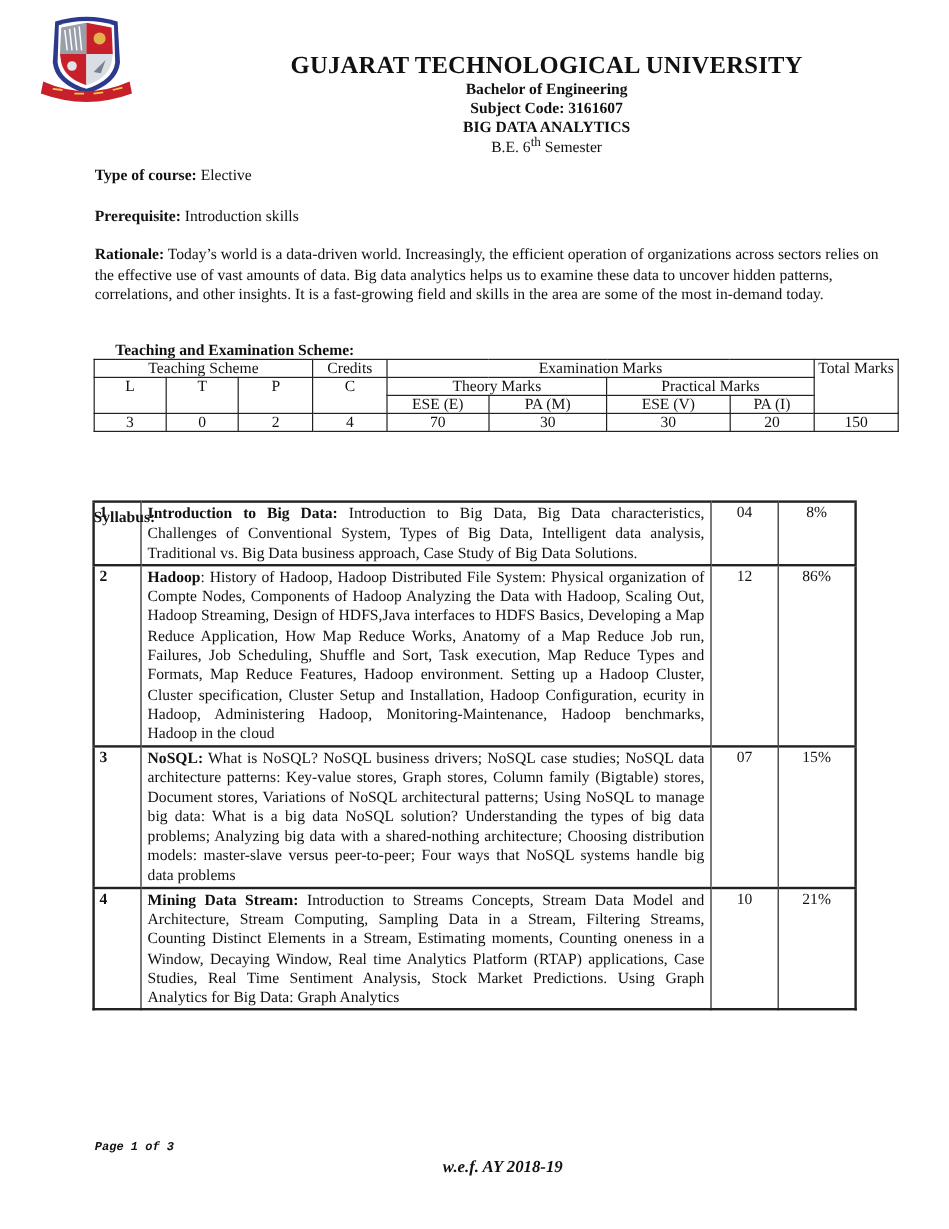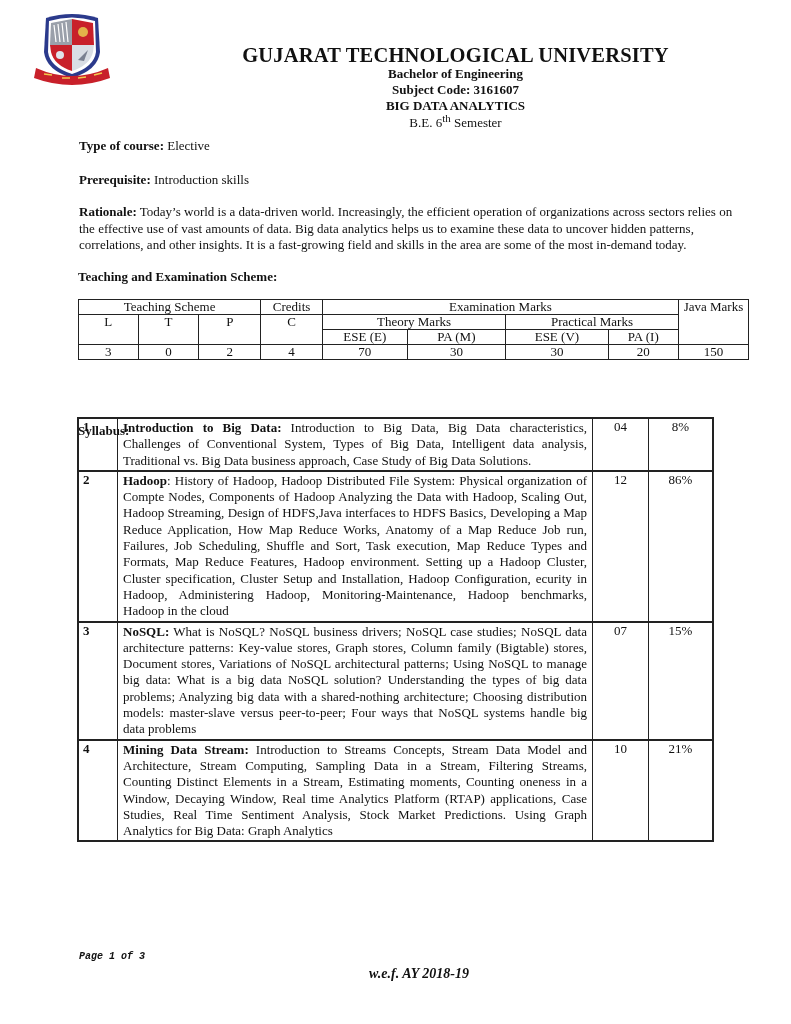--- a/index.html
+++ b/index.html
@@ -72,28 +72,28 @@
 <div class="meta" style="top:138px;">
   <b>Type of course:</b><span> Elective</span>
 </div>
 <div class="meta" style="top:172px;">
   <b>Prerequisite:</b><span> Introduction skills</span>
 </div>
 <div class="rationale">
   <b>Rationale:</b><span> Today’s world is a data-driven world. Increasingly, the efficient operation of organizations across sectors relies on the effective use of vast amounts of data. Big data analytics helps us to examine these data to uncover hidden patterns, correlations, and other insights. It is a fast-growing field and skills in the area are some of the most in-demand today.</span>
 </div>
 
-<div class="sec-title" style="top:270px;">Teaching and Examination Scheme:</div>
+<div class="sec-title" style="top:285px;margin-left:18px;">Teaching and Examination Scheme:</div>
 <table class="scheme">
   <tbody>
       <tr>
     <td colspan="3">Teaching Scheme</td>
     <td>Credits</td>
     <td colspan="4">Examination Marks</td>
-    <td rowspan="3" style="vertical-align:top; width:62px;">Java Marks</td>
+    <td rowspan="3" style="vertical-align:top; width:62px;">Total Marks</td>
   </tr>
   <tr>
     <td rowspan="2" style="vertical-align:top; width:52px;">L</td>
     <td rowspan="2" style="vertical-align:top; width:53px;">T</td>
     <td rowspan="2" style="vertical-align:top; width:54px;">P</td>
     <td rowspan="2" style="vertical-align:top; width:54px;">C</td>
     <td colspan="2">Theory Marks</td>
     <td colspan="2">Practical Marks</td>
   </tr>
   <tr>

